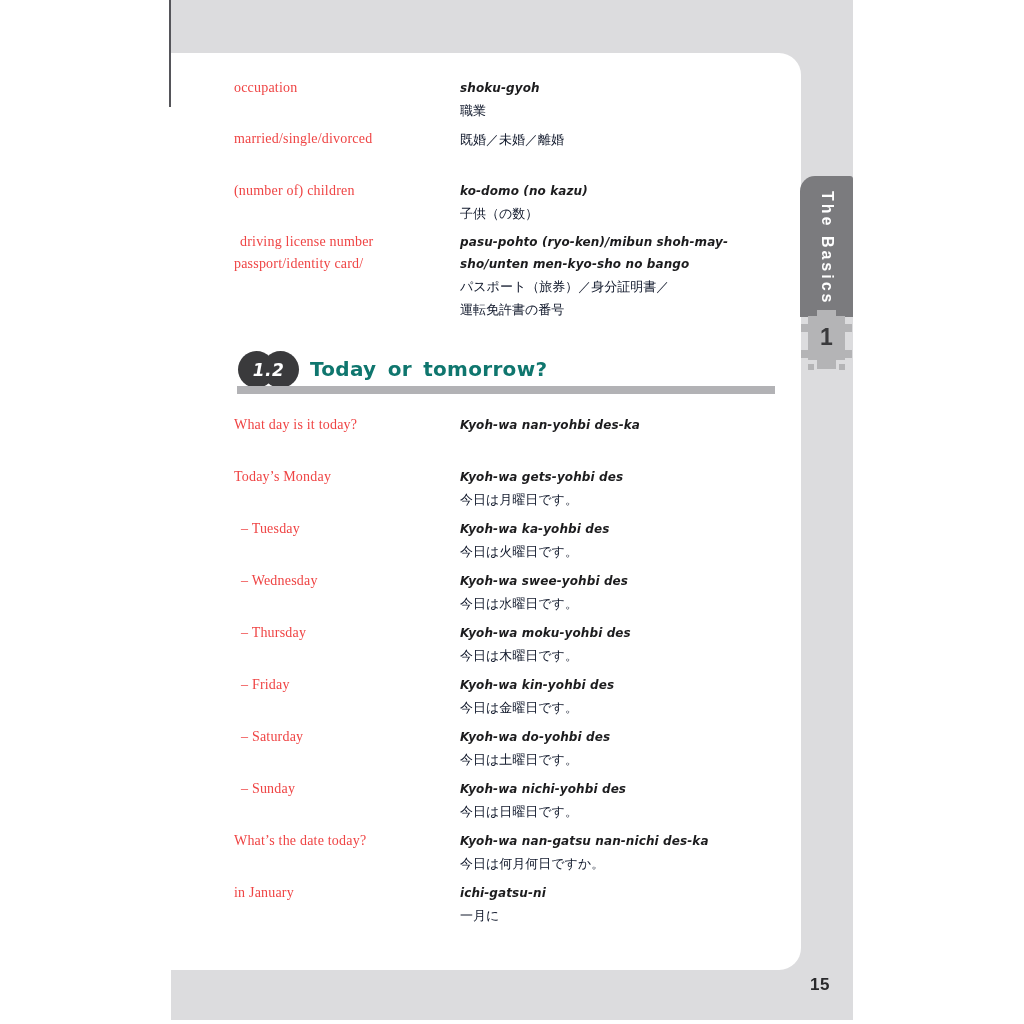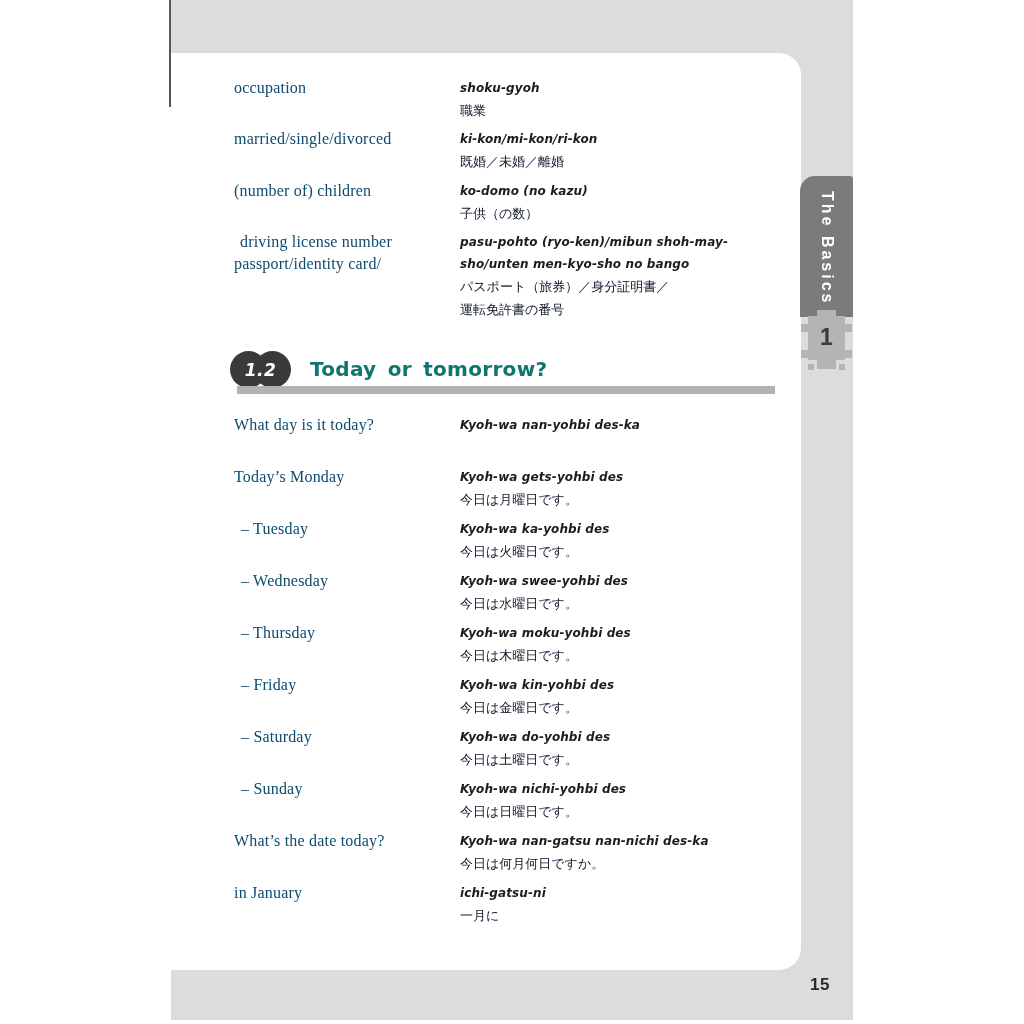--- a/index.html
+++ b/index.html
@@ -34,21 +34,21 @@
   .puzzle-num{
     position:absolute;left:800px;top:324px;width:53px;text-align:center;
     font-size:23px;font-weight:bold;color:#3a3a3c;
     font-family:"Liberation Sans",sans-serif;
   }
   .page-number{
     position:absolute;left:798px;top:975px;width:44px;text-align:center;
     font-size:17px;font-weight:bold;color:#2a2a2c;letter-spacing:0.5px;
   }
   
-  .badge{position:absolute;left:230px;top:351px;width:61px;height:37px;}
+  .badge{position:absolute;left:238px;top:351px;width:61px;height:37px;}
   .badge .circle{
     position:absolute;top:0;width:37px;height:37px;border-radius:50%;
     background:var(--badge-dark,#3a3a3c);
   }
   .badge .c1{left:0;}
   .badge .c2{left:24px;}
   .badge-text{
     position:absolute;left:0;top:0;width:61px;height:37px;
     display:flex;align-items:center;justify-content:center;
     color:#ffffff;font-style:italic;font-weight:bold;font-size:17px;
@@ -62,21 +62,21 @@
   .section-rule{
     position:absolute;left:237px;top:386px;width:538px;height:8px;
     background:var(--rule-gray,#b2b2b5);
   }
   
   .row{position:absolute;left:234px;width:560px;}
   .col-en{position:absolute;left:0;top:0;width:226px;}
   .col-jp{position:absolute;left:226px;top:0;width:334px;}
   .en-line{
     font-family:"Liberation Serif","DejaVu Serif",serif;
-    font-size:16px;line-height:22px;color:#0c4a6e;letter-spacing:0.2px;
+    font-size:14px;line-height:22px;color:#ef4444;letter-spacing:0.2px;
   }
   .en-line.cont{padding-left:6px;}
   .en-line.dash{padding-left:7px;}
   .ro-line{
     font-family:"DejaVu Sans",sans-serif;font-style:italic;font-weight:bold;
     font-size:12px;line-height:22px;color:#1c1c1e;letter-spacing:0.1px;
   }
   .jp-line{
     font-family:"Liberation Sans",sans-serif;
     font-size:13px;line-height:23px;color:#0f172a;
@@ -115,21 +115,20 @@
         <div class="col-jp">
           <div class="ro-line">shoku-gyoh</div>
           <div class="jp-line">職業</div>
         </div>
       </div>
       <div class="row" style="top: 128px;">
         <div class="col-en">
           <div class="en-line">married/single/divorced</div>
         </div>
         <div class="col-jp">
-          <div class="ro-line">ki-kon/mi-kon/ri-kon</div>
           <div class="jp-line">既婚／未婚／離婚</div>
         </div>
       </div>
       <div class="row" style="top: 180px;">
         <div class="col-en">
           <div class="en-line">(number of) children</div>
         </div>
         <div class="col-jp">
           <div class="ro-line">ko-domo (no kazu)</div>
           <div class="jp-line">子供（の数）</div>

